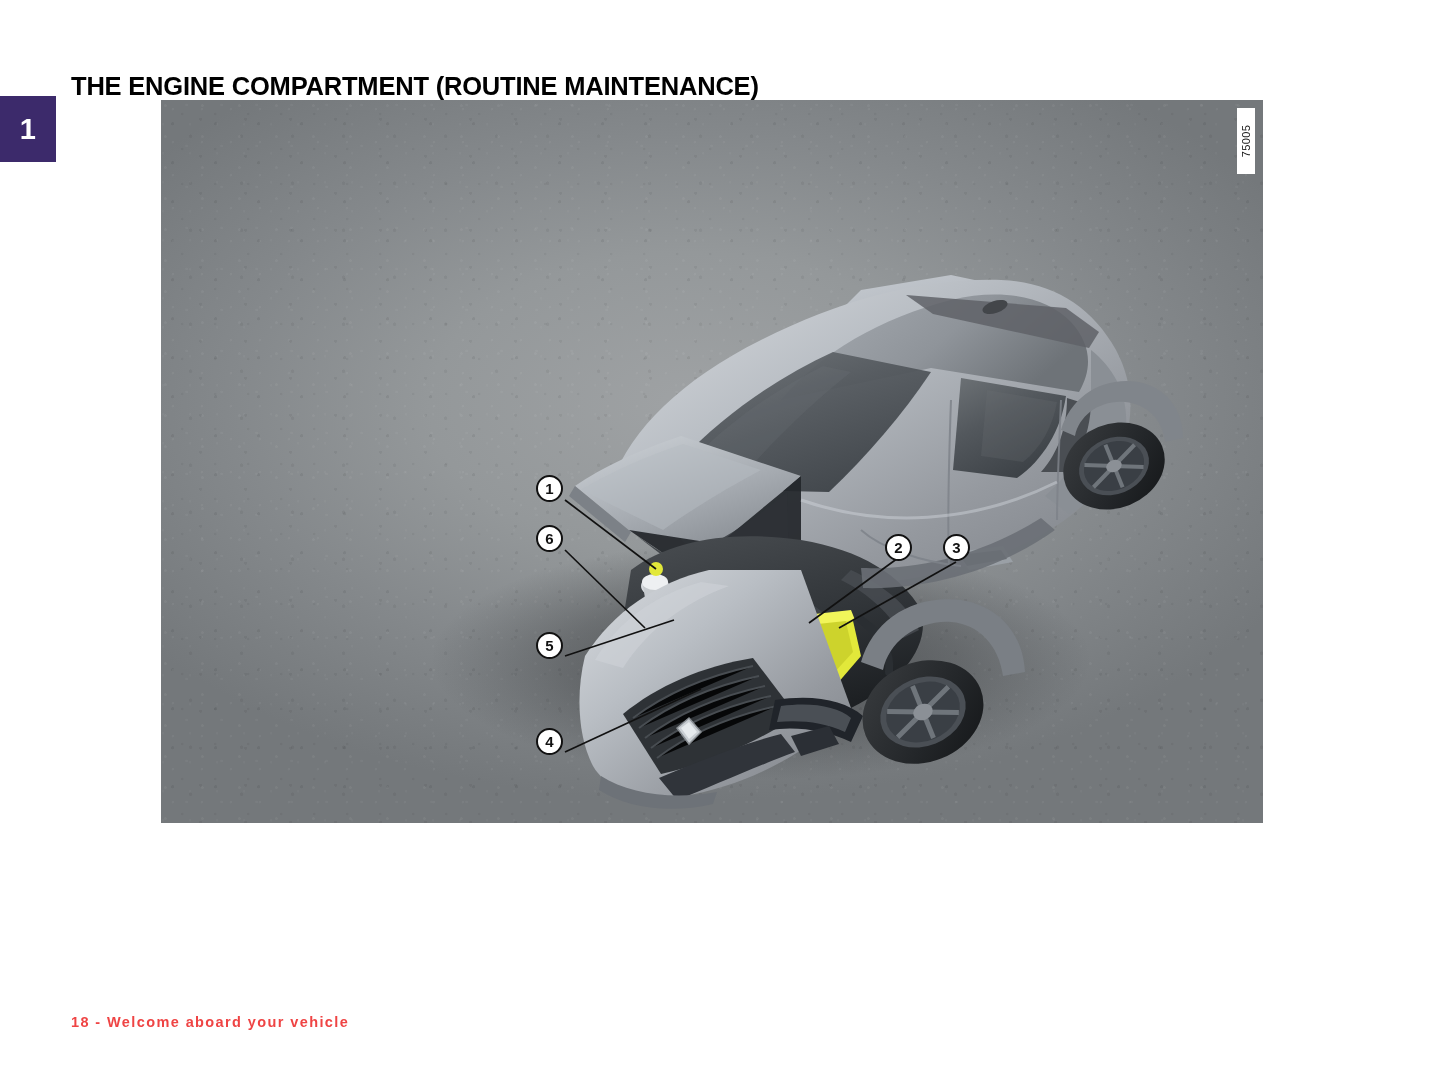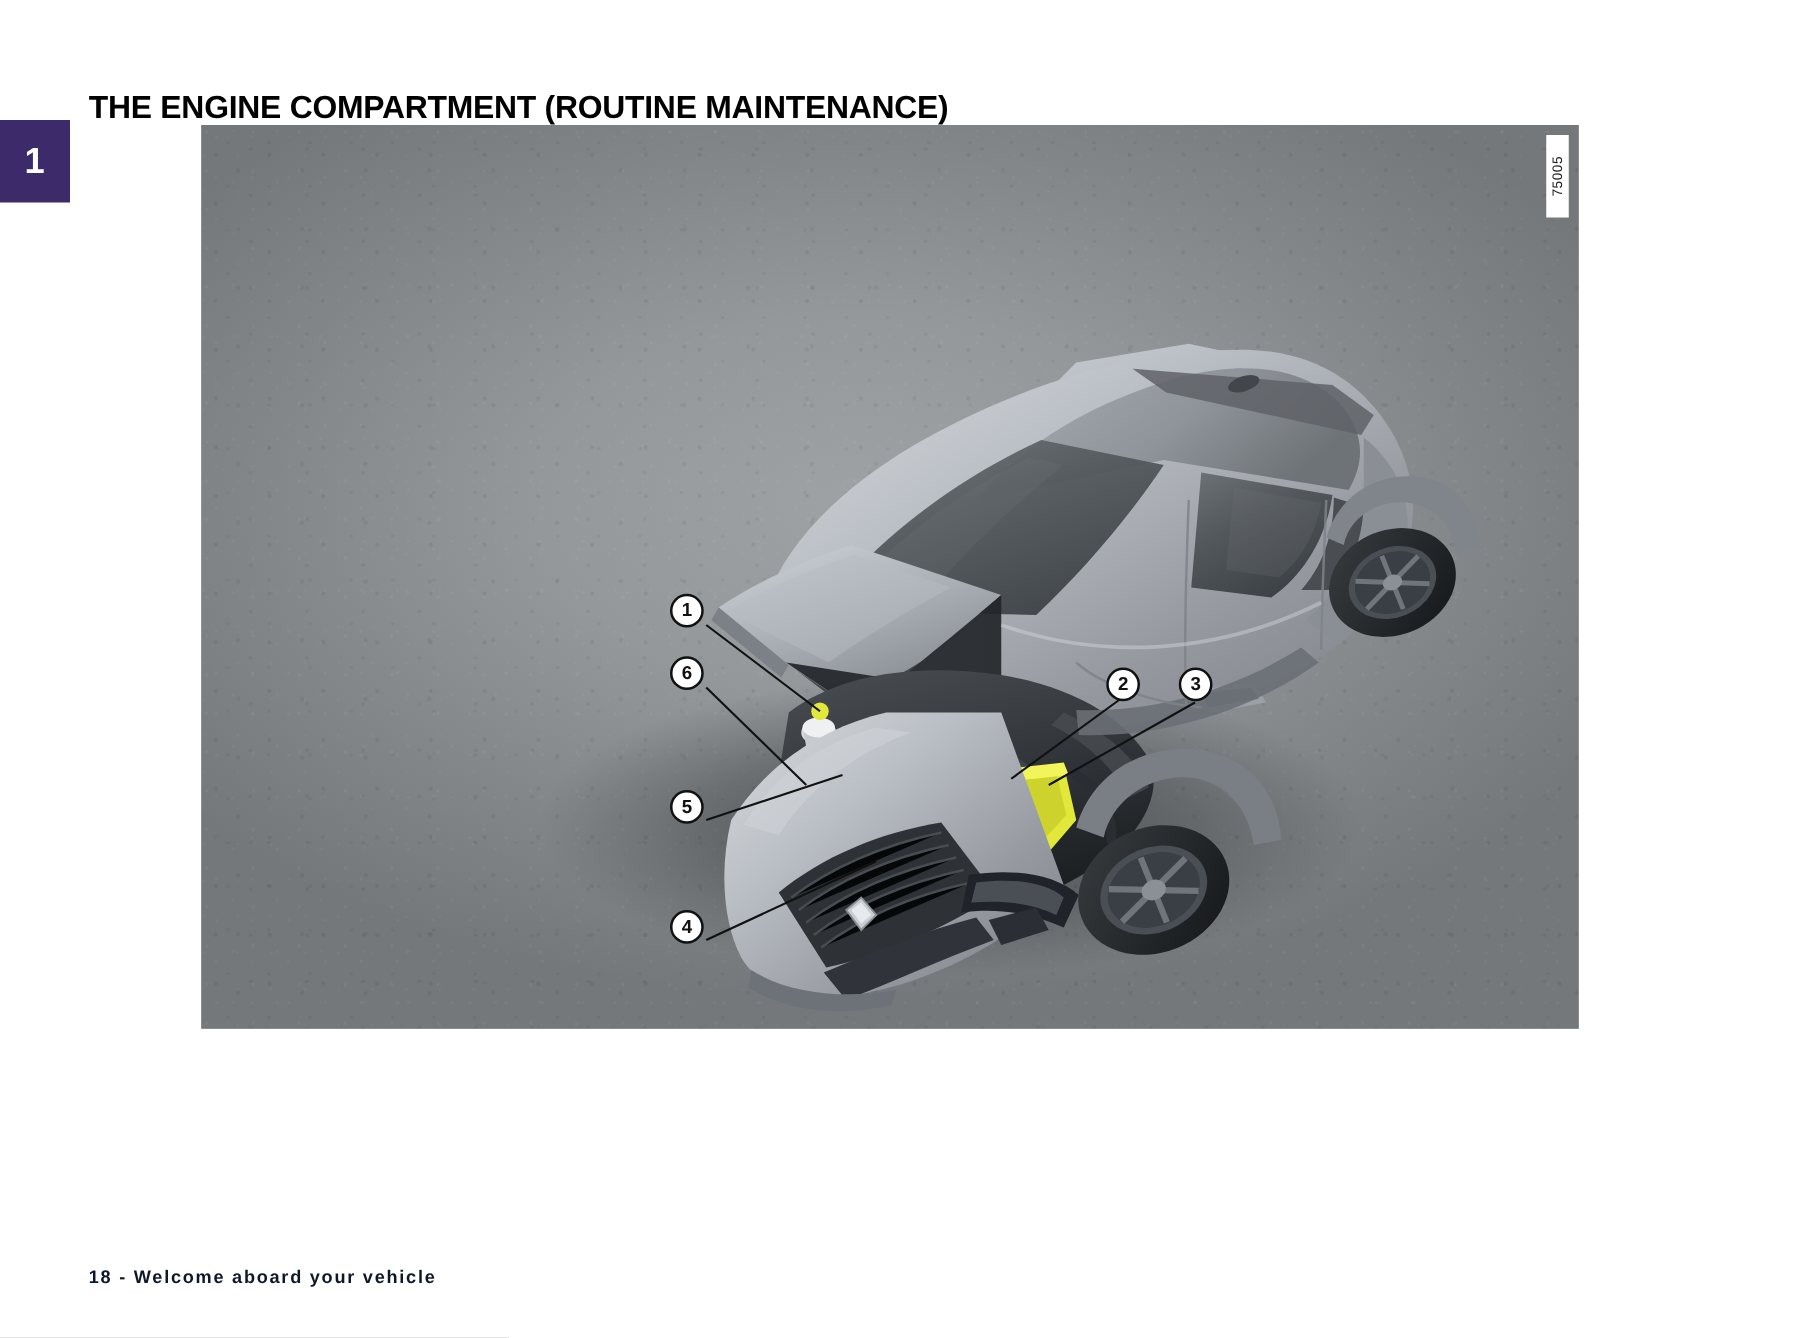--- a/index.html
+++ b/index.html
@@ -119,21 +119,21 @@
   }
 
   
   .footer {
     position: absolute;
     left: 71px;
     bottom: 40px;
     font-size: 14.5px;
     font-weight: bold;
     letter-spacing: 1.4px;
-    color: #0f172a;
+    color: #ef4444;
   }
 </style>
 </head>
 <body>
 
 <div class="chapter-tab">
   <span>1</span>
 </div>
 
 <h1 class="page-title">THE ENGINE COMPARTMENT (ROUTINE MAINTENANCE)</h1>

